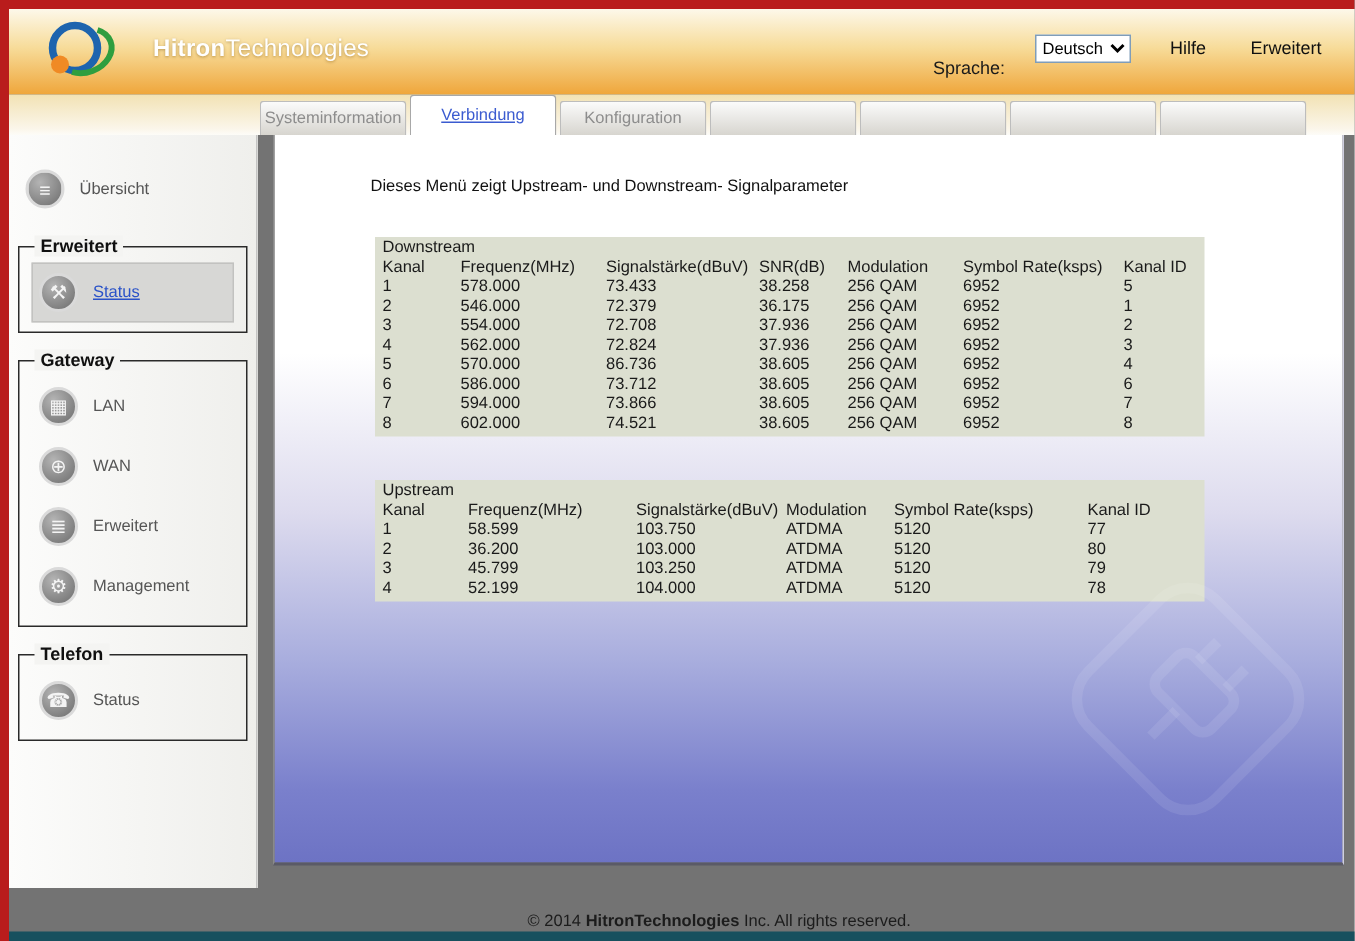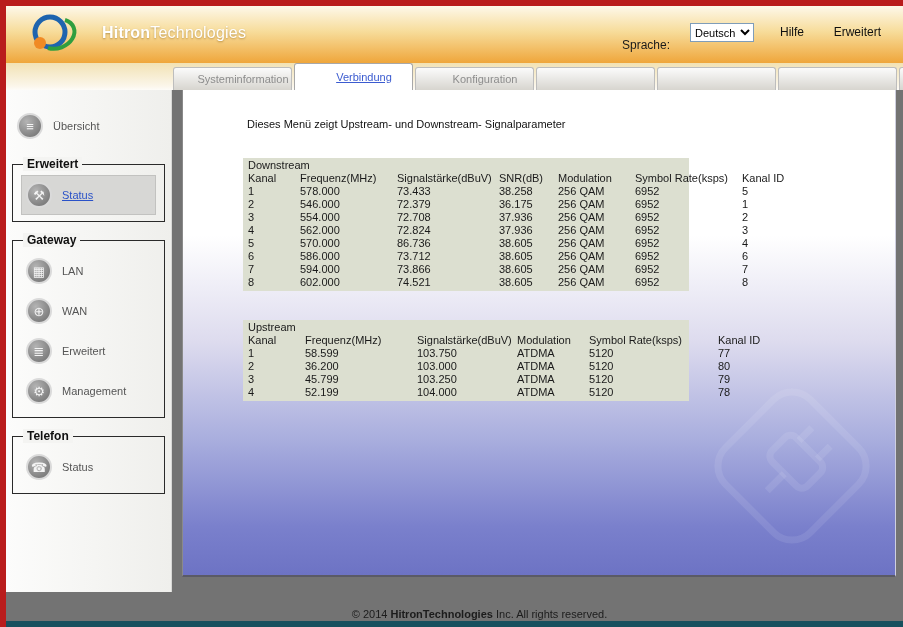--- a/index.html
+++ b/index.html
@@ -19,21 +19,21 @@
   .hdr-link{position:absolute;top:19px;font-size:12px;color:#101010;cursor:pointer;text-align:center;}
   .help-link{right:103px;}
   .logout-link{right:26px;}
 
   
   .tabstrip{position:absolute;top:57px;left:0;right:0;height:27px;
     background:linear-gradient(180deg,#f2e2b4 0%,#fbf6ea 85%,#fdfcf8 100%);}
   .tabs{position:absolute;left:167px;bottom:0;display:flex;gap:2px;align-items:flex-end;}
   .tab{width:96px;height:22px;line-height:22px;font-size:11px;color:#8d8d8d;text-align:center;
     background:linear-gradient(180deg,#fbfbfb,#d7d5cf);border:1px solid #bdbdbd;border-bottom:none;
-    border-radius:3px 3px 0 0;overflow:hidden;white-space:nowrap;cursor:pointer;padding-left:21px;}
+    border-radius:3px 3px 0 0;overflow:hidden;white-space:nowrap;cursor:pointer;}
   .tab.active{height:26px;line-height:26px;background:#ffffff;color:#3b5bd0;text-decoration:underline;
     border-color:#a8a8a8;}
 
   
   .sidebar{position:absolute;top:84px;left:0;width:166px;height:502px;box-sizing:border-box;
     background:linear-gradient(90deg,#fcfcfb 0%,#efefec 100%);border-right:1px solid #d8d8d6;padding-top:16px;}
   .side-item{display:flex;align-items:center;gap:10px;padding:7px 5px;margin:0 6px;font-size:11px;
     color:#555;cursor:pointer;}
   .side-item .silabel{white-space:nowrap;}
   .cicon{width:26px;height:26px;border-radius:50%;flex:none;box-sizing:border-box;
@@ -44,21 +44,21 @@
     font-weight:bold;color:#101010;}
   .side-item.active{background:#d7d7d5;border:1px solid #c2c2c0;padding:6px 4px;}
   .side-item.active .silabel{color:#2a52c8;text-decoration:underline;}
 
   
   .panel{position:absolute;top:84px;left:176px;width:714px;height:487px;box-sizing:border-box;
     border-left:1px solid #8a8a8a;border-right:1px solid #cfcfe0;border-bottom:2px solid #5a5a66;
     background:linear-gradient(180deg,#ffffff 0%,#ffffff 30%,#dddbee 52%,#a9aede 72%,#7a80cc 90%,#6d73c4 100%);
     overflow:hidden;padding-left:32px;}
   .desc{position:absolute;left:64px;top:28px;font-size:11px;color:#111;}
-  .datatable{position:absolute;left:60px;width:446px;background:#dcdfd0;padding:1px 3px 2px;box-sizing:border-box;color:#1a1a1a;}
+  .datatable{position:absolute;left:67px;width:553px;background:#dcdfd0;padding:1px 3px 2px;box-sizing:border-box;color:#1a1a1a;}
   .datatable.ds{top:68px;}
   .datatable.us{top:230px;}
   .tbl-title{font-size:11px;line-height:13px;padding-left:2px;}
   table.tbl{border-collapse:collapse;table-layout:fixed;width:545px;font-size:11px;}
   .tbl th,.tbl td{text-align:left;font-weight:normal;padding:0 2px;height:13px;line-height:13px;
     overflow:hidden;white-space:nowrap;}
   .tbl-ds th:nth-child(1),.tbl-ds td:nth-child(1){width:48px;}
   .tbl-ds th:nth-child(2),.tbl-ds td:nth-child(2){width:93px;}
   .tbl-ds th:nth-child(3),.tbl-ds td:nth-child(3){width:98px;}
   .tbl-ds th:nth-child(4),.tbl-ds td:nth-child(4){width:55px;}

